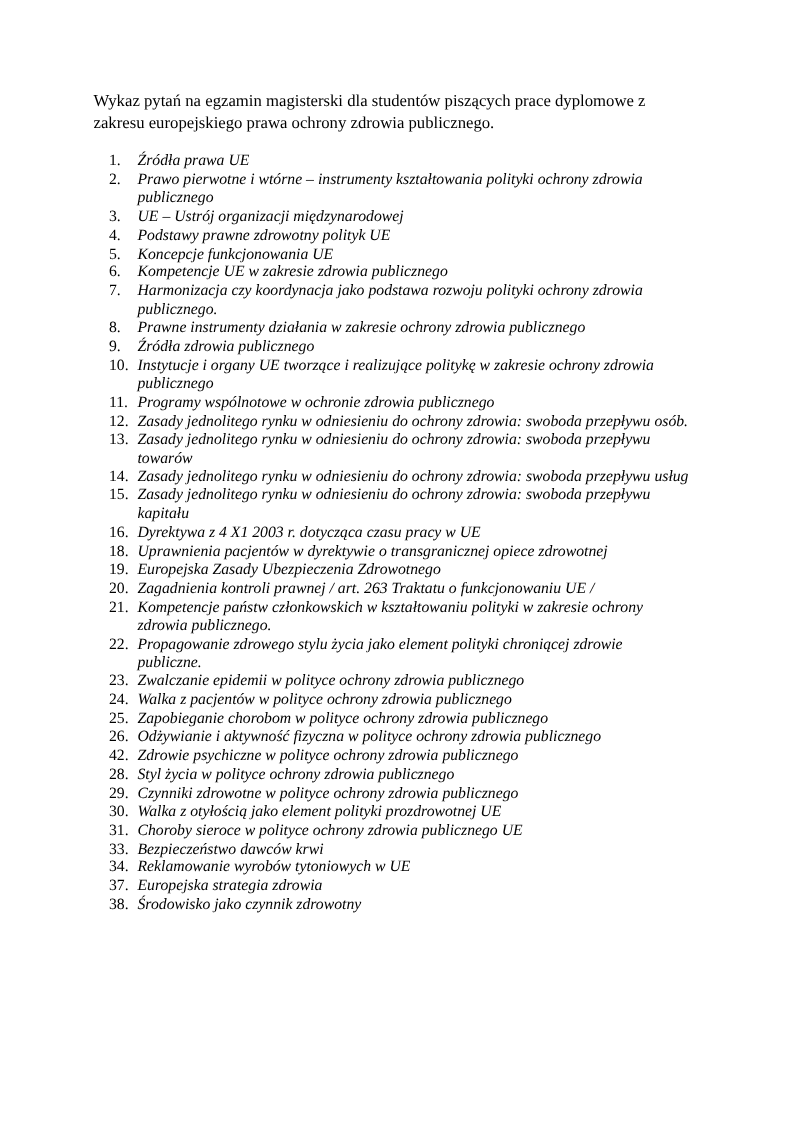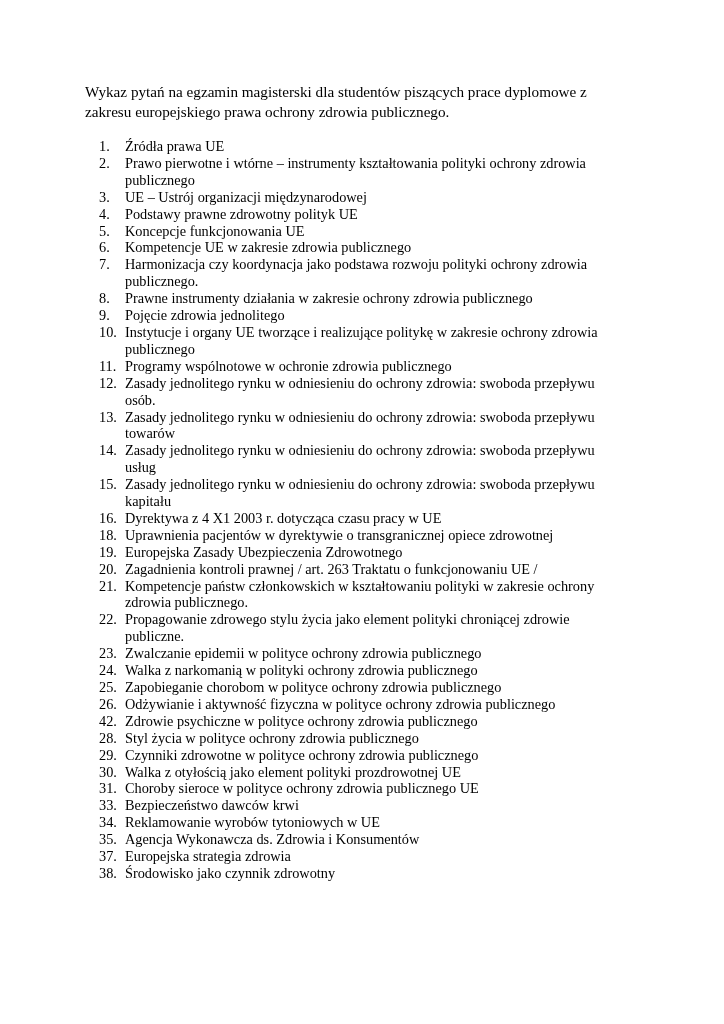--- a/index.html
+++ b/index.html
@@ -37,20 +37,21 @@
     align-items: flex-start;
     font-size: 14.3px;
     line-height: 16.9px;
   }
   .item .num {
     flex: 0 0 26px;
     margin-left: 14px;
   }
   .item .txt {
     width: 502px;
+    font-style: italic;
   }
 </style>
 </head>
 <body>
 
 <div class="page">
   <p class="title">Wykaz pytań na egzamin magisterski dla studentów piszących prace dyplomowe z zakresu europejskiego prawa ochrony zdrowia publicznego.</p>
   <div class="qlist">
       <div class="item">
         <span class="num">1.</span>
@@ -79,21 +80,21 @@
       <div class="item">
         <span class="num">7.</span>
         <span class="txt">Harmonizacja czy koordynacja jako podstawa rozwoju polityki ochrony zdrowia publicznego.</span>
       </div>
       <div class="item">
         <span class="num">8.</span>
         <span class="txt">Prawne instrumenty działania w zakresie ochrony zdrowia publicznego</span>
       </div>
       <div class="item">
         <span class="num">9.</span>
-        <span class="txt">Pojęcie zdrowia jednolitego</span>
+        <span class="txt">Źródła zdrowia publicznego</span>
       </div>
       <div class="item">
         <span class="num">10.</span>
         <span class="txt">Instytucje i organy UE tworzące i realizujące politykę w zakresie ochrony zdrowia publicznego</span>
       </div>
       <div class="item">
         <span class="num">11.</span>
         <span class="txt">Programy wspólnotowe w ochronie zdrowia publicznego</span>
       </div>
       <div class="item">
@@ -135,21 +136,21 @@
       <div class="item">
         <span class="num">22.</span>
         <span class="txt">Propagowanie zdrowego stylu życia jako element polityki chroniącej zdrowie publiczne.</span>
       </div>
       <div class="item">
         <span class="num">23.</span>
         <span class="txt">Zwalczanie epidemii w polityce ochrony zdrowia publicznego</span>
       </div>
       <div class="item">
         <span class="num">24.</span>
-        <span class="txt">Walka z narkomanią w polityki ochrony zdrowia publicznego</span>
+        <span class="txt">Walka z pacjentów w polityce ochrony zdrowia publicznego</span>
       </div>
       <div class="item">
         <span class="num">25.</span>
         <span class="txt">Zapobieganie chorobom w polityce ochrony zdrowia publicznego</span>
       </div>
       <div class="item">
         <span class="num">26.</span>
         <span class="txt">Odżywianie i aktywność fizyczna w polityce ochrony zdrowia publicznego</span>
       </div>
       <div class="item">
@@ -174,24 +175,20 @@
       </div>
       <div class="item">
         <span class="num">33.</span>
         <span class="txt">Bezpieczeństwo dawców krwi</span>
       </div>
       <div class="item">
         <span class="num">34.</span>
         <span class="txt">Reklamowanie wyrobów tytoniowych w UE</span>
       </div>
       <div class="item">
-        <span class="num">35.</span>
-        <span class="txt">Agencja Wykonawcza ds. Zdrowia i Konsumentów</span>
-      </div>
-      <div class="item">
         <span class="num">37.</span>
         <span class="txt">Europejska strategia zdrowia</span>
       </div>
       <div class="item">
         <span class="num">38.</span>
         <span class="txt">Środowisko jako czynnik zdrowotny</span>
       </div>
     </div>
 </div>
 

